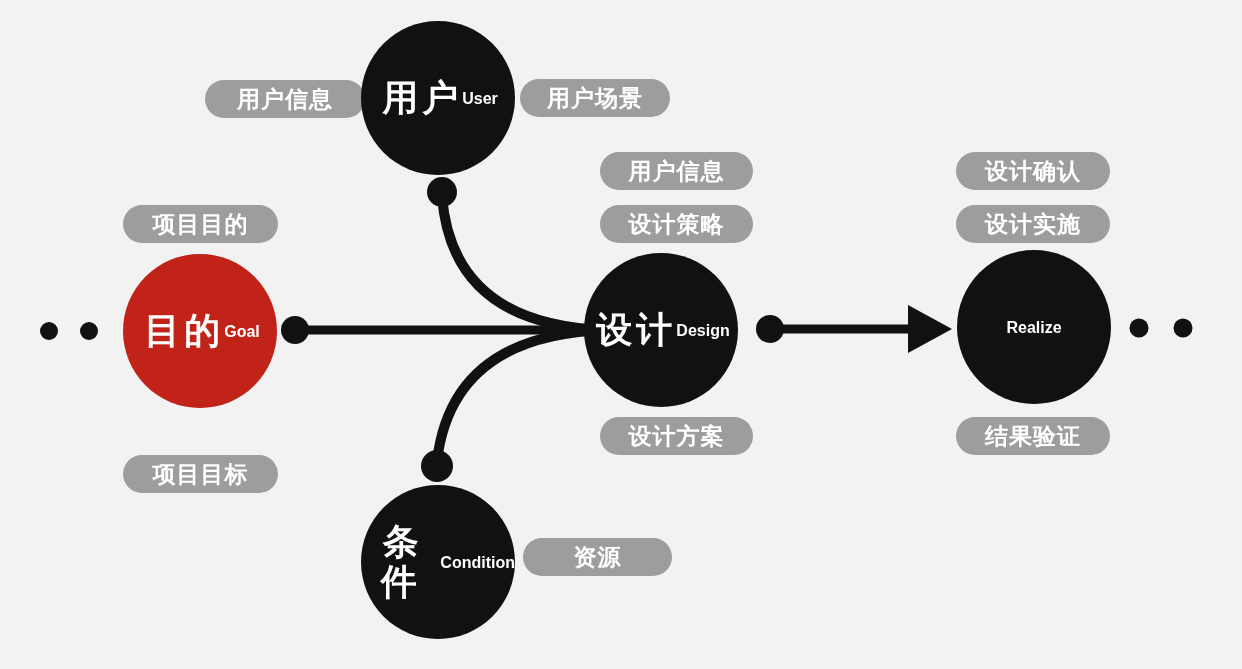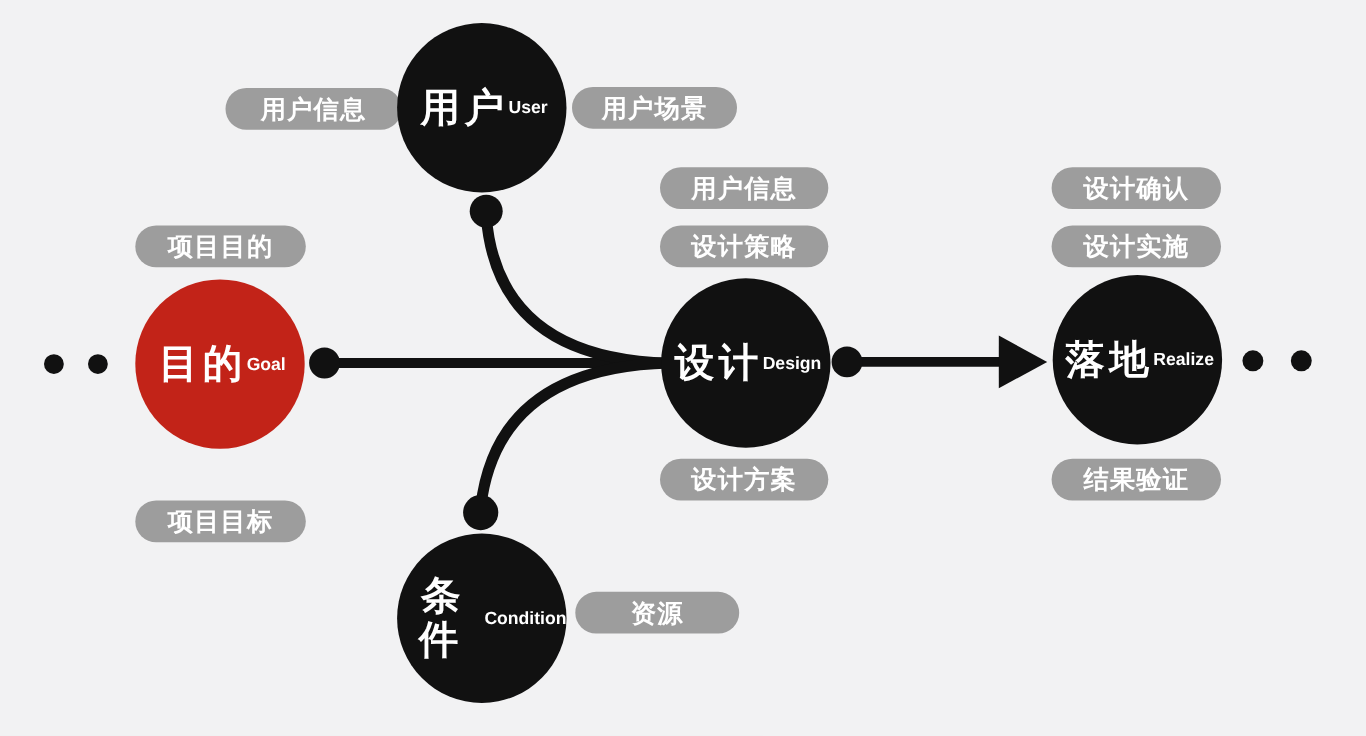--- a/index.html
+++ b/index.html
@@ -94,27 +94,26 @@
   <div class="node red" style="left:123px;top:254px;text-align:right;">
     <div class="zh">目的</div>
     <div class="en">Goal</div>
   </div>
 
   <div class="node" style="left:361px;top:21px;">
     <div class="zh">用户</div>
     <div class="en">User</div>
   </div>
 
-  <div class="node" style="left:601px;top:253px;">
+  <div class="node" style="left:584px;top:253px;">
     <div class="zh">设计</div>
     <div class="en">Design</div>
   </div>
 
   <div class="node" style="left:957px;top:250px;">
-    <div class="zh">落地</div>
     <div class="en">Realize</div>
   </div>
 
   <div class="node" style="left:361px;top:485px;">
     <div class="zh">条件</div>
     <div class="en">Condition</div>
   </div>
 
 </div>
 

